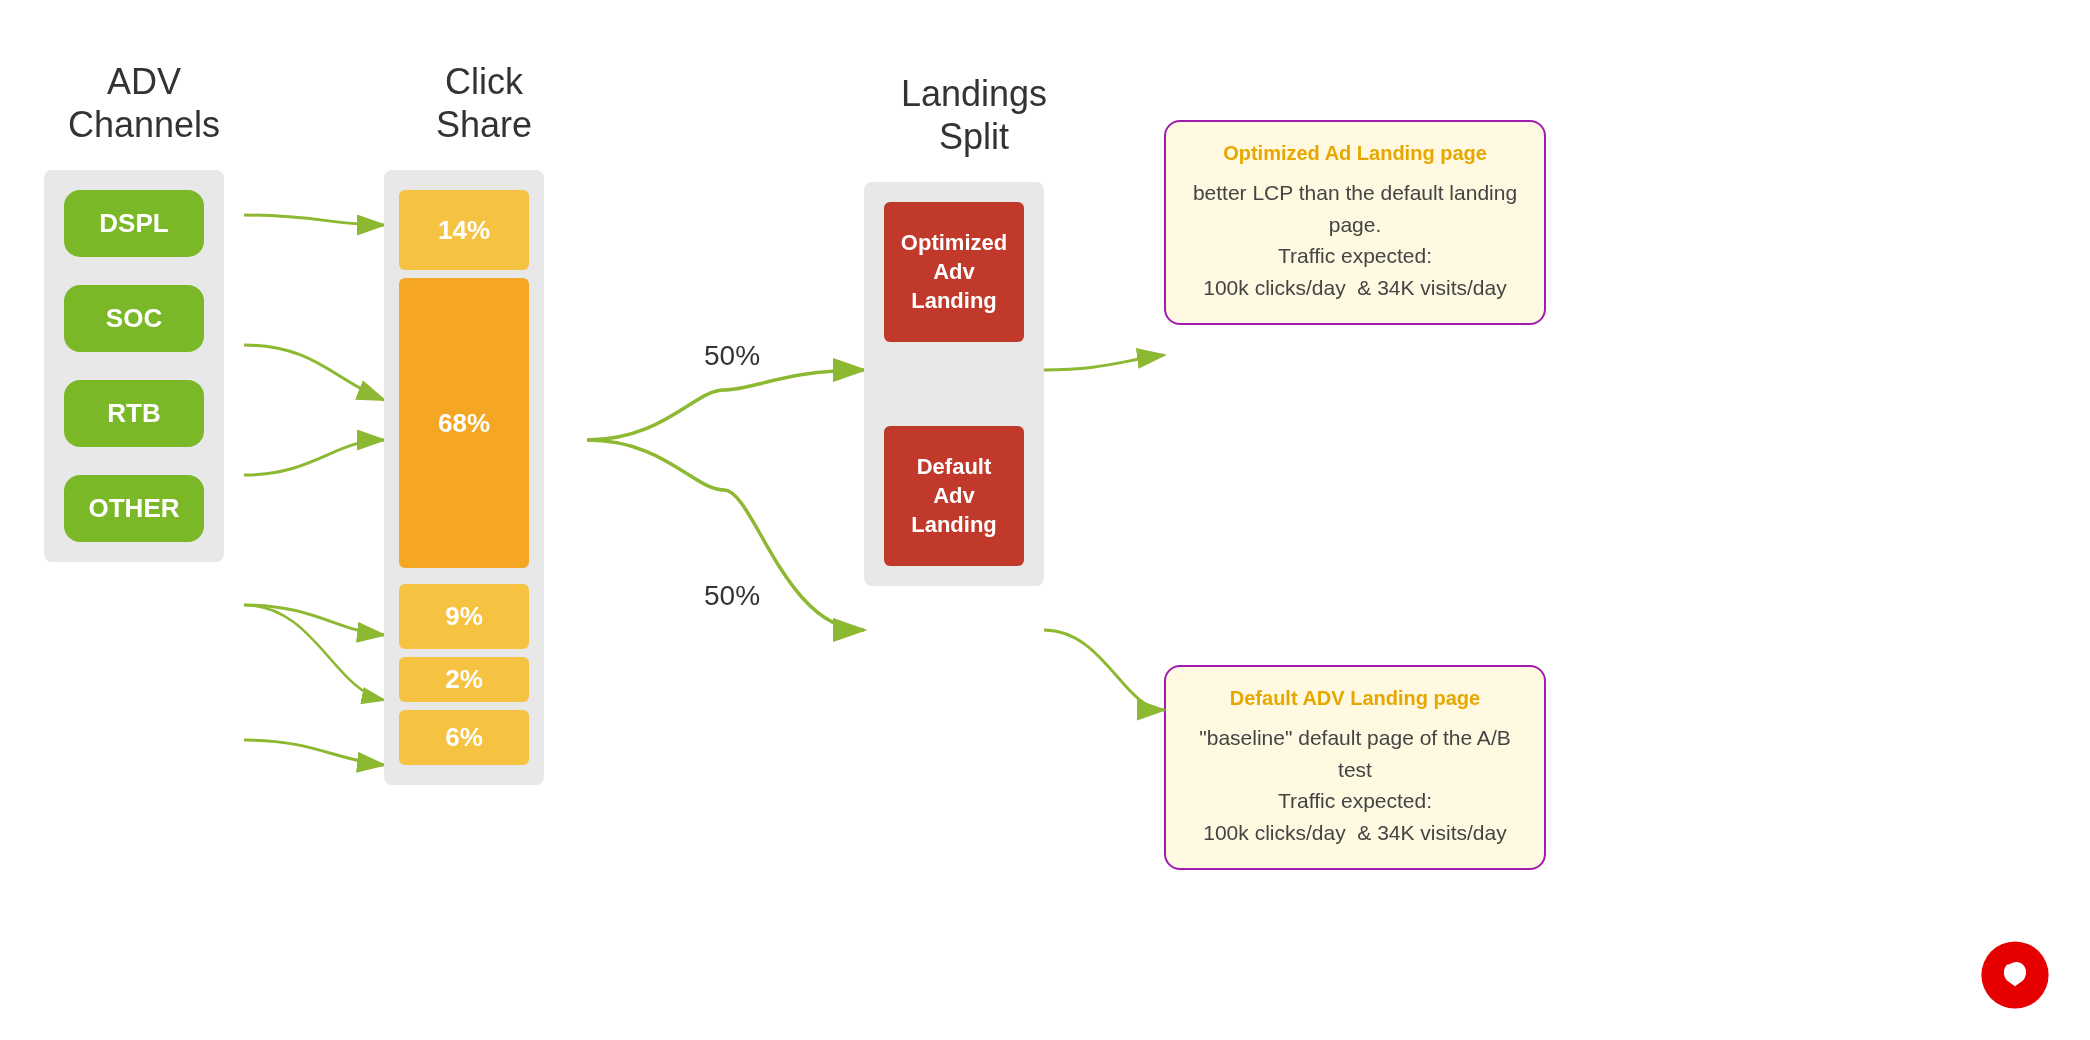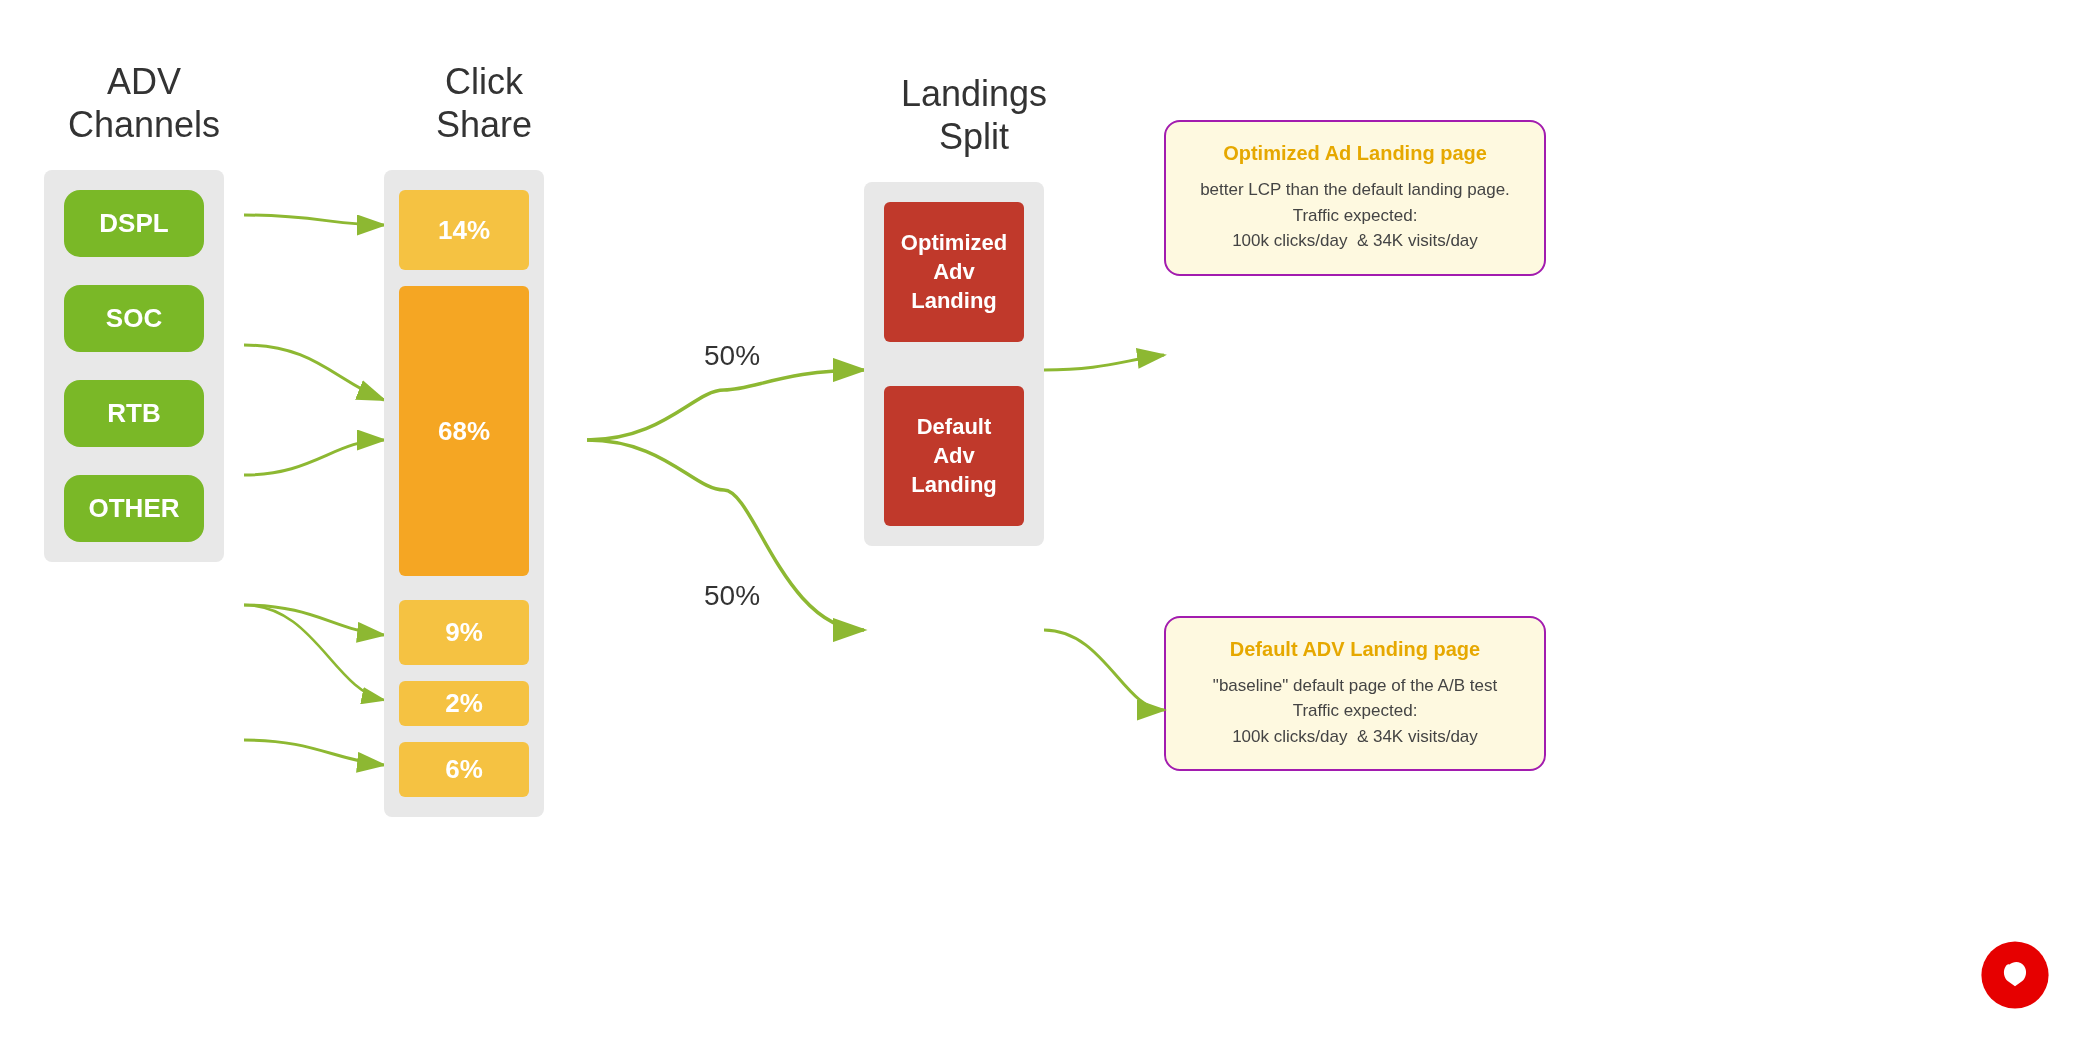--- a/index.html
+++ b/index.html
@@ -55,21 +55,21 @@
       height: 100%;
       pointer-events: none;
     }
 
     .click-bg {
       background: #e8e8e8;
       border-radius: 8px;
       padding: 20px 15px;
       display: flex;
       flex-direction: column;
-      gap: 8px;
+      gap: 0px;
       align-items: center;
       width: 160px;
     }
 
     .click-box {
       color: white;
       font-weight: 700;
       font-size: 26px;
       border-radius: 6px;
       text-align: center;
@@ -107,21 +107,21 @@
       background: #f5c242;
       height: 55px;
     }
 
     .landings-bg {
       background: #e8e8e8;
       border-radius: 8px;
       padding: 20px 15px;
       display: flex;
       flex-direction: column;
-      gap: 44px;
+      gap: 84px;
       align-items: center;
       width: 180px;
     }
 
     .landing-box {
       background: #c0392b;
       color: white;
       font-weight: 700;
       font-size: 22px;
       padding: 20px 15px;
@@ -145,21 +145,21 @@
 
     .info-card-title {
       font-size: 20px;
       font-weight: 700;
       color: #e6a800;
       text-align: center;
       margin-bottom: 12px;
     }
 
     .info-card-text {
-      font-size: 17px;
+      font-size: 21px;
       color: #444;
       text-align: center;
       line-height: 1.5;
     }
 
     
     .pct-label {
       position: absolute;
       font-size: 28px;
       font-weight: 400;

